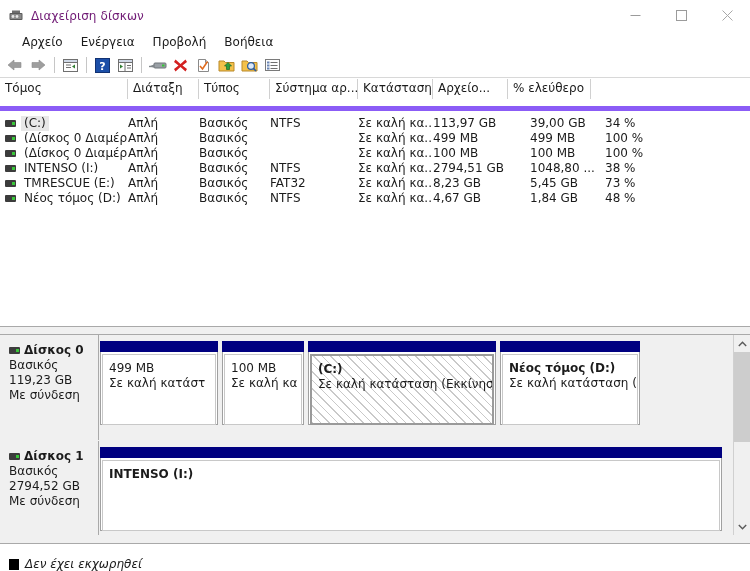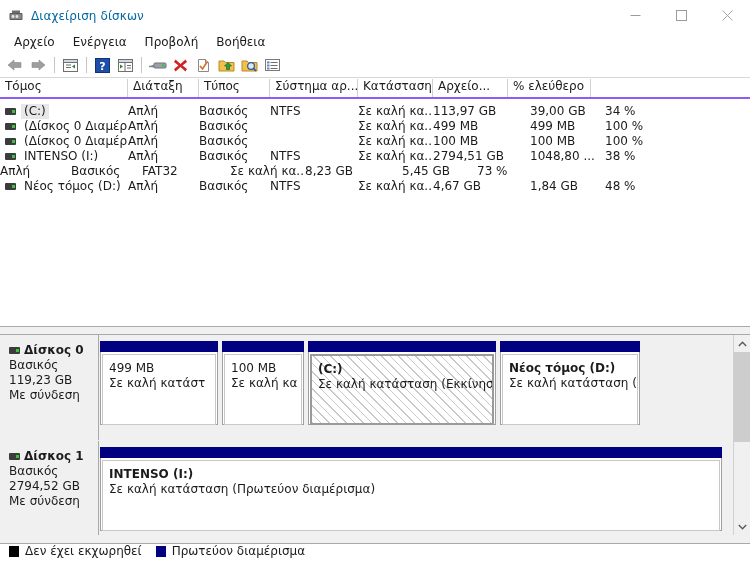--- a/index.html
+++ b/index.html
@@ -18,33 +18,33 @@
     height:31px; width:100%;
     background:#ffffff;
     display:flex; align-items:center;
     position:relative;
   }
   #app-icon {
     width:16px; height:16px; margin-left:8px; margin-right:7px;
     position:relative; flex:0 0 auto;
   }
   #title-text {
-    font-size:12px; color:#0369a1;
+    font-size:12px; color:#701a75;
     letter-spacing:.1px;
   }
   .wbtn {
     position:absolute; top:0; height:31px; width:46px;
     display:flex; align-items:center; justify-content:center;
   }
   .wbtn svg { display:block; }
 
   
   #menubar {
     height:22px; display:flex; align-items:center;
-    padding-left:5px; background:#ffffff;
+    padding-left:5px; background:#ffffff;margin-left:8px;
   }
   .menu-item {
     padding:2px 9px; font-size:12px; color:#1b1b1b;
     line-height:16px; white-space:nowrap;
   }
 
   
   #toolbar {
     height:25px; display:flex; align-items:center;
     padding-left:4px; background:#ffffff;
@@ -59,24 +59,23 @@
     width:1px; height:16px; background:#c6c6c6;
     margin:0 4px; flex:0 0 auto;
   }
 
   
   #volume-pane {
     position:absolute; left:0; top:79px; width:750px; height:247px;
     background:#ffffff; overflow:hidden;
   }
   #vol-header {
-    display:flex; height:20px;
-    border-bottom:2px solid #8b5cf6;
+    display:flex; height:32px;
+    border-bottom:5px solid #8b5cf6;
     background:#ffffff;
-    align-items:flex-end;
   }
   .vh {
     height:20px; line-height:19px;
     padding-left:5px;
     border-right:1px solid #d0d0d0;
     font-size:12px; color:#1b1b1b;
     overflow:hidden; white-space:nowrap;
     flex:0 0 auto;
   }
   .vrow { display:flex; height:15px; align-items:center; }
@@ -172,22 +171,23 @@
   #sb-thumb {
     position:absolute; left:0; top:17px; width:17px; height:90px;
     background:#cdcdcd;
   }
 
   
   #legend {
     position:absolute; left:0; top:543px; width:750px; height:28px;
     background:#ffffff;
     border-top:1px solid #a9a9a9;
-    display:flex; align-items:flex-start;
+    display:flex; align-items:flex-end;
     padding-left:9px;
+    font-style:italic;
   }
   .lg { display:flex; align-items:center; margin-right:14px; }
   .lg-sw { width:10px; height:11px; margin-right:6px; flex:0 0 auto; }
   .lg-txt { font-size:12px; color:#1b1b1b; }
   #legend-gap { position:absolute; left:0; top:535px; width:750px; height:8px; background:#f0f0f0; }
 </style>
 </head>
 <body>
 
 <div id="titlebar">
@@ -376,20 +376,24 @@
       <div class="vc" style="width:71px">Απλή</div>
       <div class="vc" style="width:71px">Βασικός</div>
       <div class="vc" style="width:88px">NTFS</div>
       <div class="vc" style="width:75px">Σε καλή κα...</div>
       <div class="vc" style="width:97px">2794,51 GB</div>
       <div class="vc" style="width:75px">1048,80 ...</div>
       <div class="vc" style="width:83px">38 %</div>
     </div>
 
     <div class="vrow">
+      <div class="vc c0" style="width:128px">
+        <span class="drvicon"></span>
+        <span class="volname">TMRESCUE (E:)</span>
+      </div>
       <div class="vc" style="width:71px">Απλή</div>
       <div class="vc" style="width:71px">Βασικός</div>
       <div class="vc" style="width:88px">FAT32</div>
       <div class="vc" style="width:75px">Σε καλή κα...</div>
       <div class="vc" style="width:97px">8,23 GB</div>
       <div class="vc" style="width:75px">5,45 GB</div>
       <div class="vc" style="width:83px">73 %</div>
     </div>
 
     <div class="vrow">
@@ -460,21 +464,20 @@
           <span>Δίσκος 1</span>
         </div>
         <div>Βασικός</div>
         <div>2794,52 GB</div>
         <div>Με σύνδεση</div>
       </div>
       <div class="parts">
         <div class="part" style="width:622px">
           <div class="part-body">
             <div class="part-name">INTENSO  (I:)</div>
-            <div>Σε καλή κατάσταση (Πρωτεύον διαμέρισμα)</div>
           </div>
         </div>
       </div>
     </div>
 
   </div>
 
   <div id="gscroll">
     <div class="sb-arrow" id="sb-up">
       <svg width="9" height="6" viewBox="0 0 9 6">
@@ -490,17 +493,13 @@
   </div>
 </div>
 
 <div id="legend-gap"></div>
 
 <div id="legend">
   <div class="lg">
     <span class="lg-sw" style="background:#000000"></span>
     <span class="lg-txt">Δεν έχει εκχωρηθεί</span>
   </div>
-  <div class="lg">
-    <span class="lg-sw" style="background:#000080"></span>
-    <span class="lg-txt">Πρωτεύον διαμέρισμα</span>
-  </div>
 </div>
 
 </body></html>

